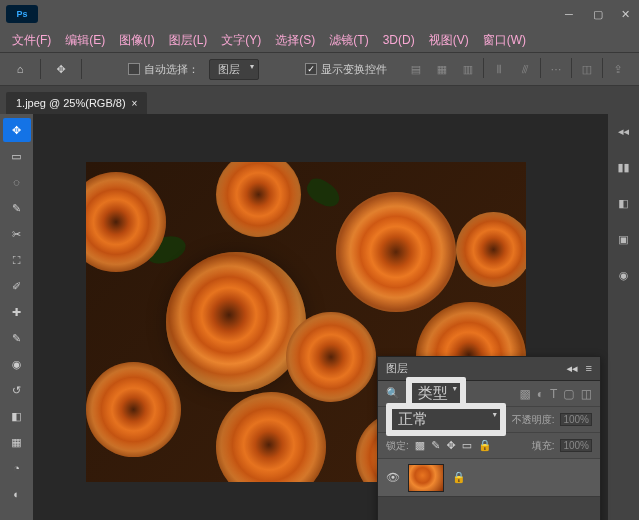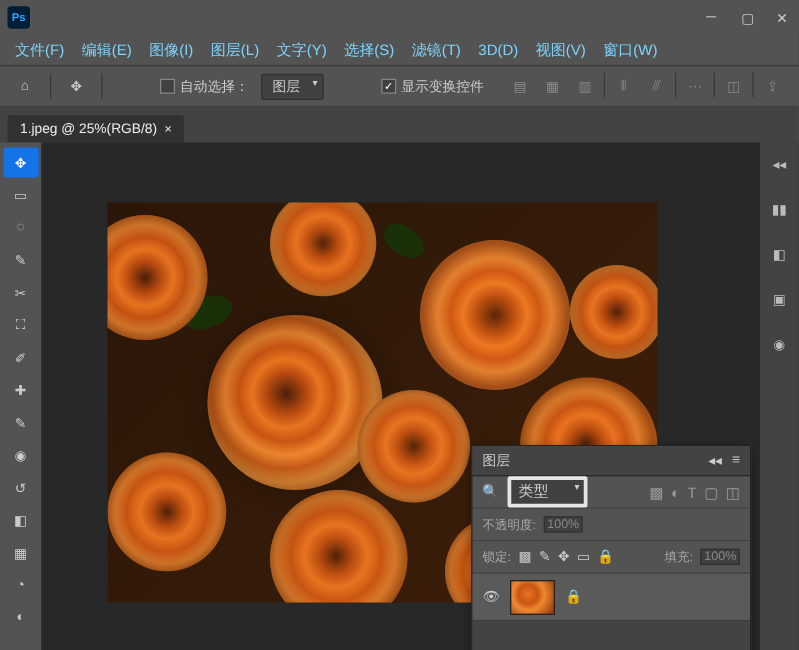--- a/index.html
+++ b/index.html
@@ -1,27 +1,27 @@
 <!DOCTYPE html>
 <html><head>
 <meta charset="utf-8">
 <style>
 * { margin: 0; padding: 0; box-sizing: border-box; font-family: "Microsoft YaHei", sans-serif; }
 body { width: 639px; height: 520px; background: #535353; overflow: hidden; color: #ccc; font-size: 11px; }
 .window { width: 100%; height: 100%; display: flex; flex-direction: column; background: #535353; }
 
 
 .titlebar { height: 28px; background: #535353; display: flex; align-items: center; padding: 0 6px; }
-.ps-logo { width: 18px; height: 18px; background: #001e36; border-radius: 3px; display: flex; align-items: center; justify-content: center; color: #31a8ff; font-size: 9px; font-weight: bold; margin-right: 8px; }
+.ps-logo { width: 32px; height: 18px; background: #001e36; border-radius: 3px; display: flex; align-items: center; justify-content: center; color: #31a8ff; font-size: 9px; font-weight: bold; margin-right: 8px; }
 .win-controls { margin-left: auto; display: flex; gap: 16px; }
 .win-btn { width: 12px; height: 12px; color: #ccc; cursor: pointer; }
 
 
 .menubar { height: 24px; display: flex; align-items: center; padding: 0 8px; gap: 6px; }
-.menu-item { padding: 2px 4px; cursor: pointer; color: #7dd3fc; font-size: 12px; }
+.menu-item { padding: 2px 4px; cursor: pointer; color: #f9a8d4; font-size: 12px; }
 
 
 .optionsbar { height: 34px; background: #535353; border-top: 1px solid #383838; border-bottom: 1px solid #383838; display: flex; align-items: center; padding: 0 10px; gap: 10px; }
 .opt-icon { width: 20px; height: 20px; display: flex; align-items: center; justify-content: center; color: #ccc; }
 .opt-sep { width: 1px; height: 20px; background: #383838; }
 .opt-check { display: flex; align-items: center; gap: 4px; padding-left: 36px; }
 .opt-dropdown { background: #404040; border: 1px solid #303030; padding: 2px 18px 2px 8px; border-radius: 2px; position: relative; }
 .opt-dropdown::after { content: "▾"; position: absolute; right: 4px; font-size: 8px; }
 .opt-group-right { margin-left: auto; display: flex; gap: 4px; }
 .opt-btn { width: 22px; height: 22px; display: flex; align-items: center; justify-content: center; color: #888; }
@@ -67,21 +67,21 @@
 
 
 .right-dock { width: 32px; background: #434343; display: flex; flex-direction: column; align-items: center; padding: 6px 0; gap: 14px; border-left: 1px solid #282828; }
 .dock-icon { width: 22px; height: 22px; display: flex; align-items: center; justify-content: center; color: #bbb; }
 
 
 .layers-panel { position: absolute; right: 38px; top: 242px; width: 224px; height: 260px; background: #535353; border: 1px solid #222; display: flex; flex-direction: column; box-shadow: 0 2px 8px rgba(0,0,0,0.4); }
 .panel-header { height: 24px; background: #434343; display: flex; align-items: center; padding: 0 8px; font-size: 11px; border-bottom: 1px solid #282828; }
 .panel-menu { margin-left: auto; display: flex; gap: 8px; }
 .panel-row { height: 26px; display: flex; align-items: center; padding: 0 8px; gap: 6px; border-bottom: 1px solid #434343; }
-.panel-dd { background: #404040; border: 3px solid #e5e5e5; padding: 1px 28px 1px 6px; border-radius: 2px; font-size: 12px; position: relative; }
+.panel-dd { background: #404040; border: 6px solid #e5e5e5; padding: 1px 12px 1px 6px; border-radius: 2px; font-size: 15px; position: relative; }
 .panel-dd::after { content: "▾"; position: absolute; right: 3px; font-size: 8px; }
 .panel-icons { margin-left: auto; display: flex; gap: 6px; color: #999; font-size: 12px; }
 .panel-label { color: #aaa; font-size: 10px; }
 .panel-val { background: #404040; border: 1px solid #303030; padding: 0 2px; color: #888; font-size: 10px; }
 .layers-list { flex: 1; background: #434343; overflow: auto; }
 .layer-row { height: 38px; display: flex; align-items: center; padding: 0 8px; gap: 8px; background: #5a5a5a; border-bottom: 1px solid #3a3a3a; }
 .layer-eye { width: 14px; color: #ccc; }
 .layer-thumb { width: 36px; height: 28px; background: radial-gradient(circle at 40% 40%, #e87520 0%, #c95512 30%, #f08830 50%, #8a3208 100%); border: 1px solid #222; }
 .layer-name { flex: 1; }
 .layer-lock { color: #bbb; }
@@ -213,20 +213,21 @@
         <div class="panel-dd">类型</div>
         <div class="panel-icons">
           <span>▩</span>
           <span>◐</span>
           <span>T</span>
           <span>▢</span>
           <span>◫</span>
         </div>
       </div>
       <div class="panel-row">
+        <div class="panel-dd" style="flex:1">正常</div>
         <span class="panel-label">不透明度:</span>
         <span class="panel-val">100%</span>
       </div>
       <div class="panel-row">
         <span class="panel-label">锁定:</span>
         <span>▩</span>
         <span>✎</span>
         <span>✥</span>
         <span>▭</span>
         <span>🔒</span>

